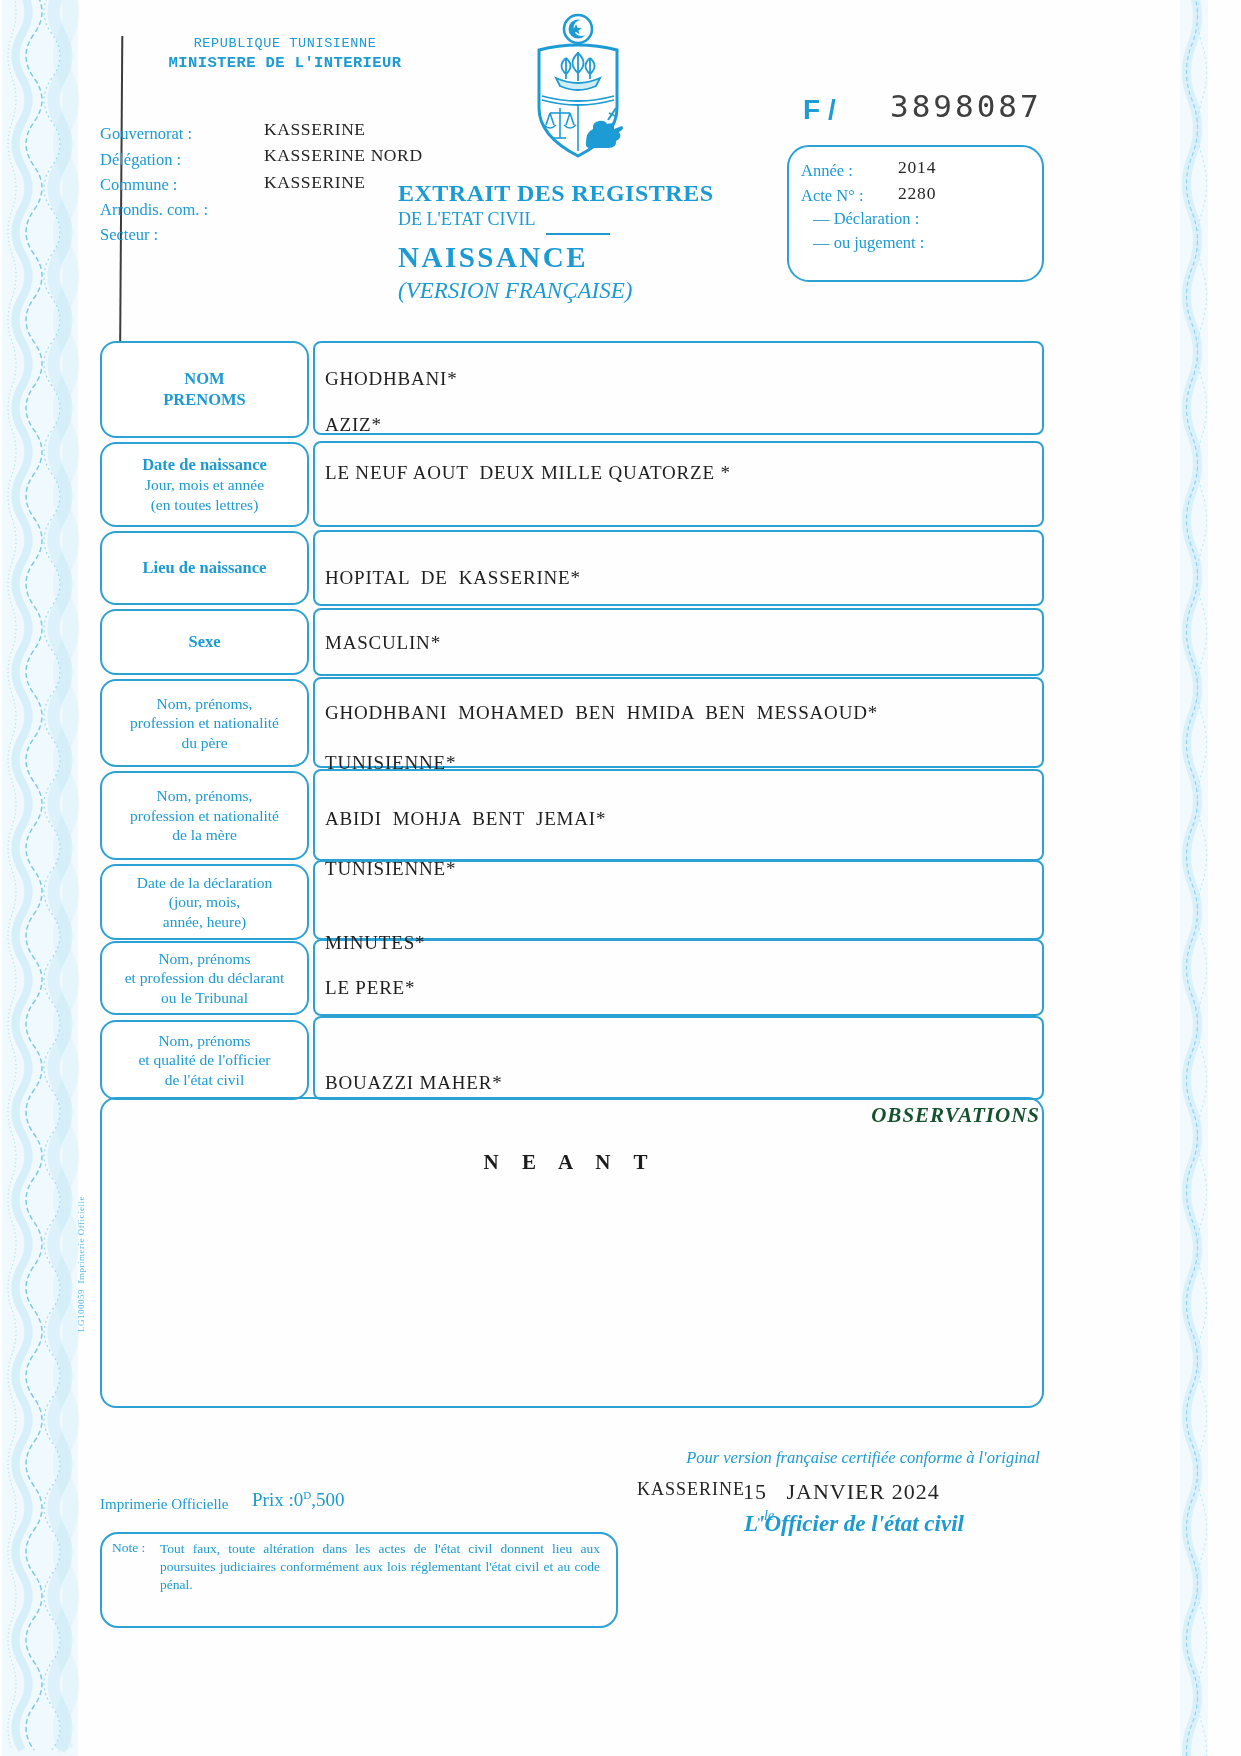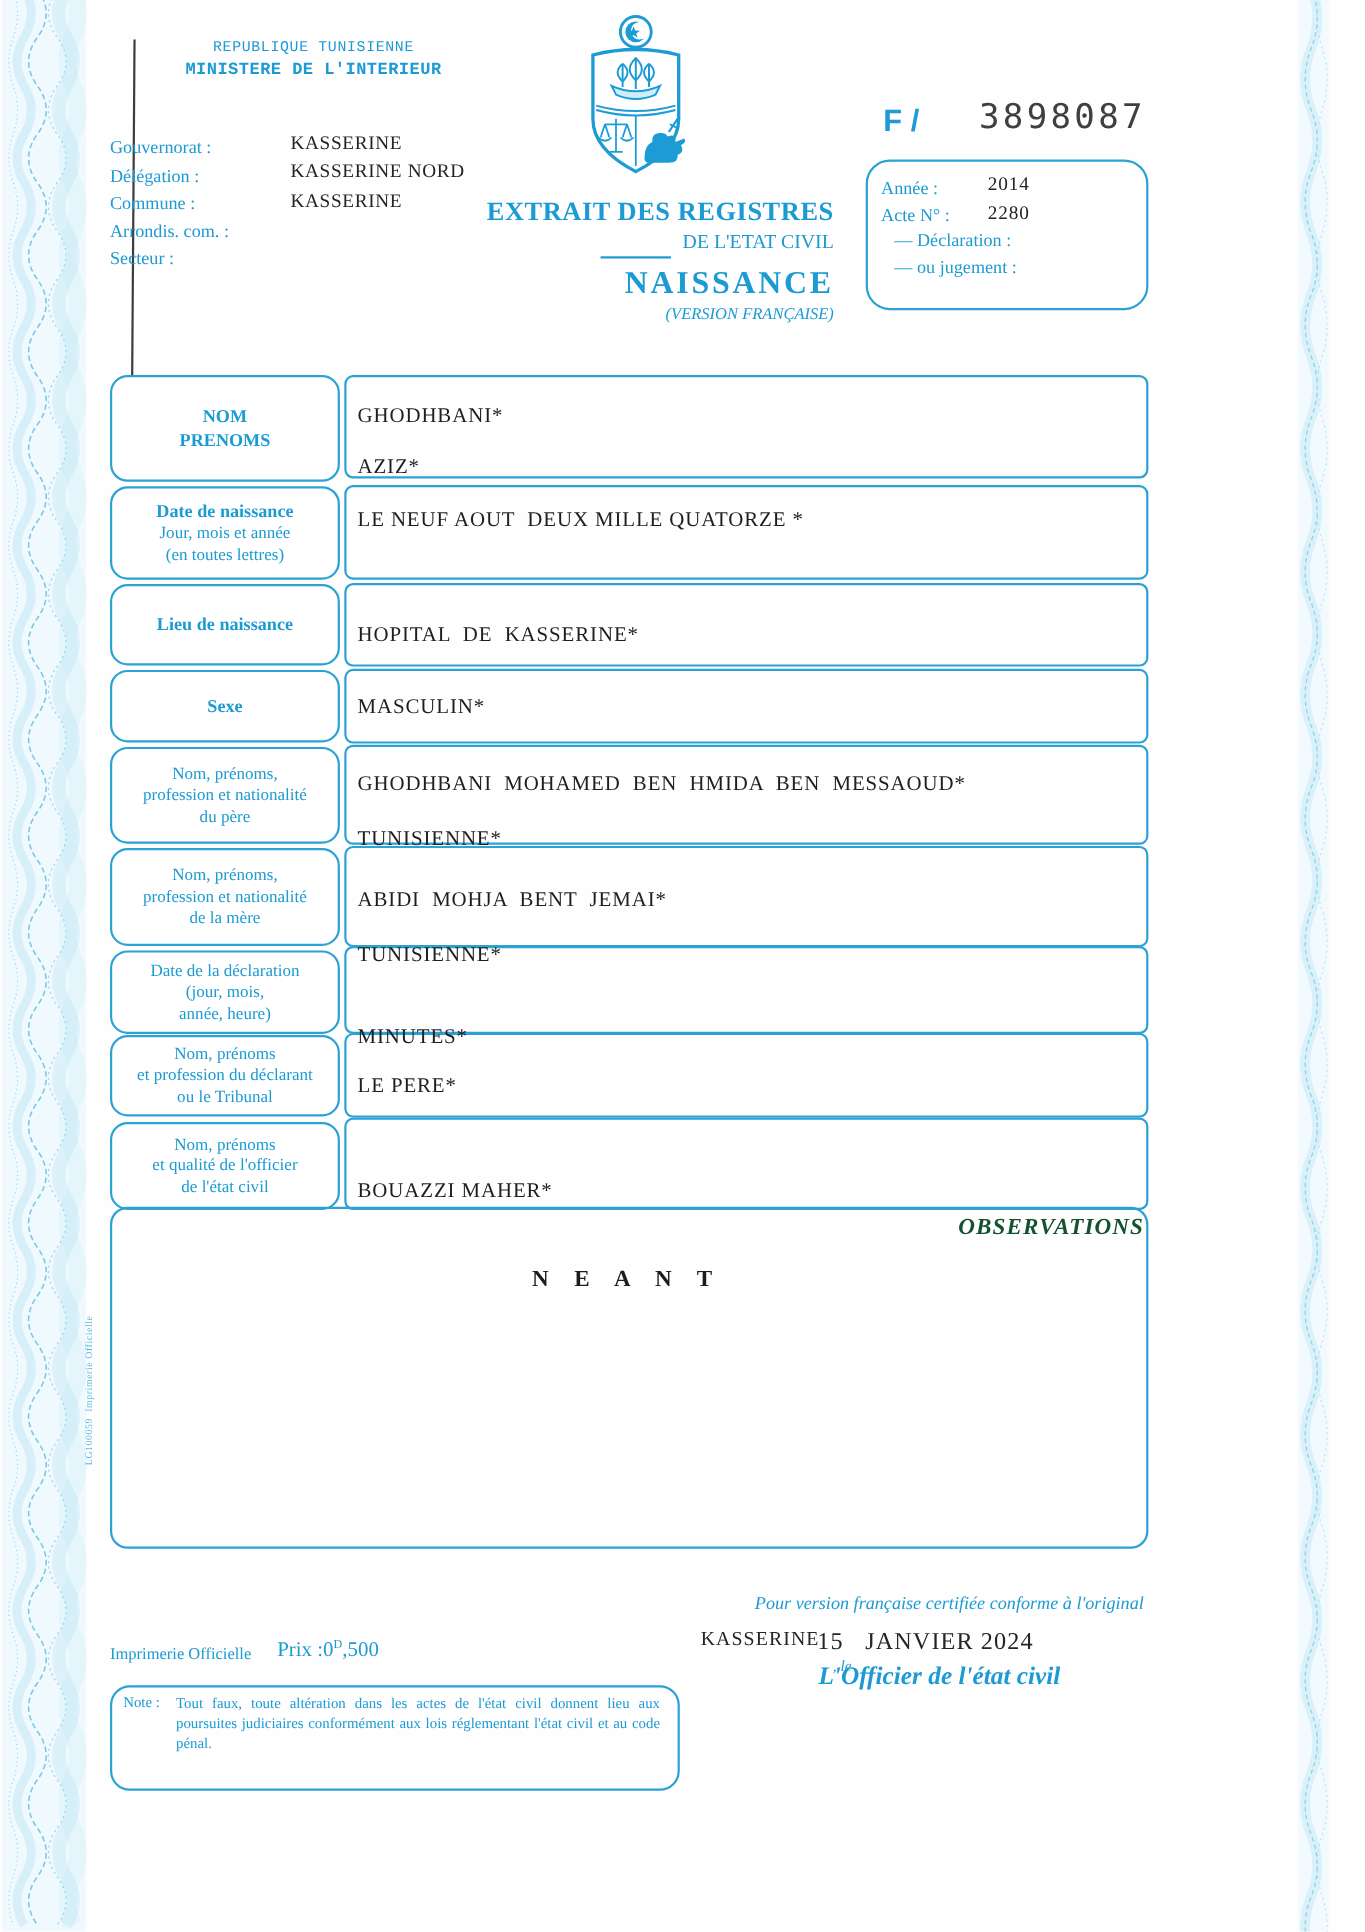--- a/index.html
+++ b/index.html
@@ -5,26 +5,26 @@
   html,body{margin:0;padding:0;background:#ffffff;}
   body{width:1241px;height:1756px;overflow:hidden;}
   .page{position:relative;width:1241px;height:1756px;background:#fefefe;font-family:"Liberation Serif",serif;}
   .abs{position:absolute;}
   
   .hdr-left{left:140px;top:36px;width:290px;text-align:center;color:#1b9ad3;font-family:Liberation Mono, monospace;}
   .hdr-rep{font-size:13.5px;letter-spacing:.6px;}
   .hdr-min{font-size:15.5px;font-weight:bold;letter-spacing:.4px;margin-top:3px;}
   .admin-label{left:100px;font-size:16.5px;color:#1b9ad3;}
   .admin-value{left:264px;font-size:17.5px;color:#242424;letter-spacing:.6px;}
-  .title-block{left:398px;top:180px;width:360px;text-align:right;color:#1b9ad3;}
+  .title-block{left:398px;top:180px;width:360px;text-align:left;color:#1b9ad3;}
   .t1{font-size:24px;font-weight:bold;letter-spacing:.5px;}
   .t2{font-size:18px;margin-top:2px;}
   .t-underline{width:64px;height:2px;background:#1b9ad3;margin:3px auto 0 auto;}
   .t3{font-size:29px;font-weight:bold;letter-spacing:2.5px;margin-top:6px;}
-  .t4{font-size:15px;font-style:italic;margin-top:4px;}
+  .t4{font-size:23px;font-style:italic;margin-top:4px;}
   .serial-prefix{left:803px;top:94px;font-family:"Liberation Sans",sans-serif;font-size:28px;font-weight:bold;color:#1d9bd5;}
   .serial-number{left:890px;top:88px;font-family:"DejaVu Sans Mono",monospace;font-size:31px;color:#3f3f3f;letter-spacing:3px;}
   .acte-box{left:787px;top:145px;width:253px;height:133px;border:2.5px solid #2ba2d3;border-radius:22px;background:#fff;}
   .acte-lbl{font-size:16.5px;color:#1b9ad3;}
   .acte-val{font-size:17.5px;color:#242424;letter-spacing:.8px;}
   
   .lbox{position:absolute;left:100px;width:205px;border:2.5px solid #2ba2d3;border-radius:16px;background:#fff;
         display:flex;flex-direction:column;align-items:center;justify-content:center;text-align:center;
         color:#1b9ad3;font-size:15.5px;line-height:1.25;}
   .lbox .b{font-weight:bold;font-size:16.5px;}

